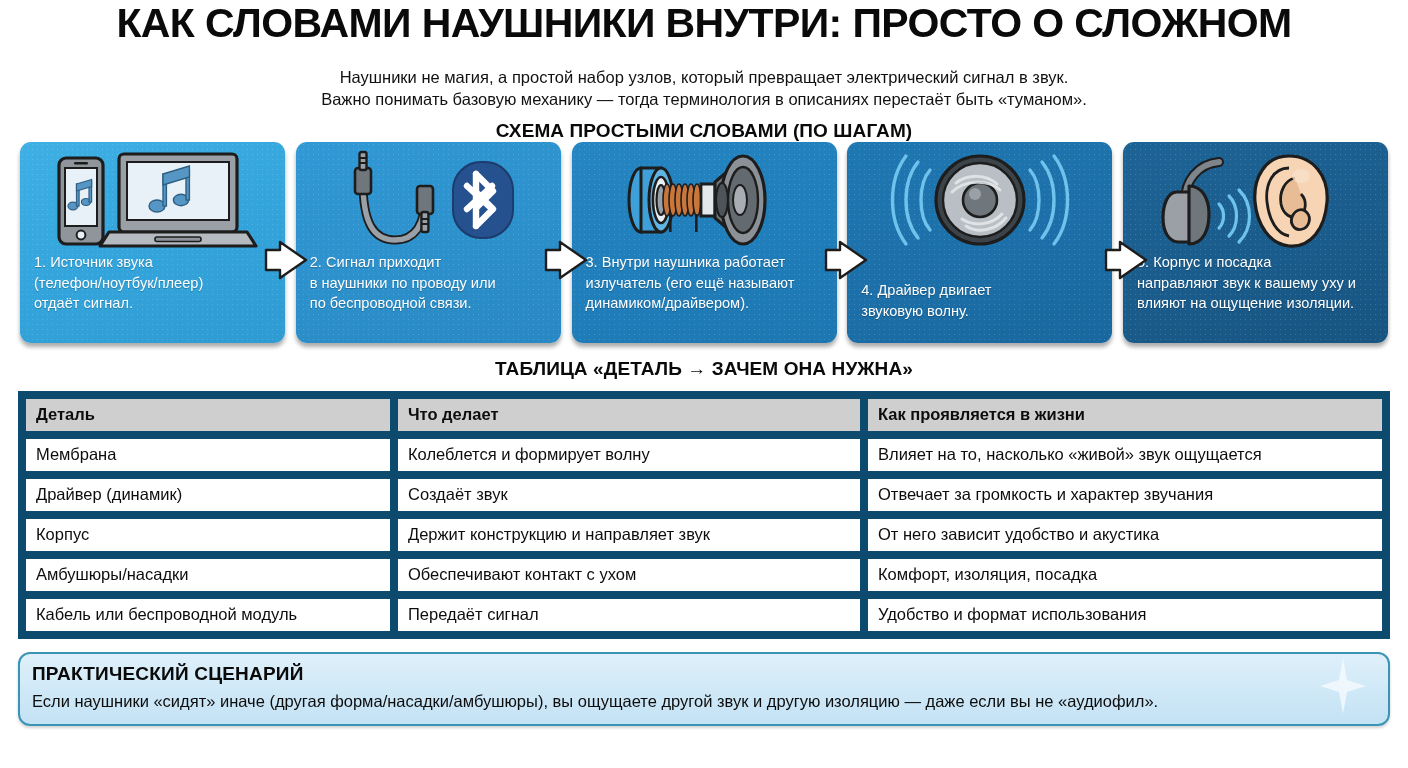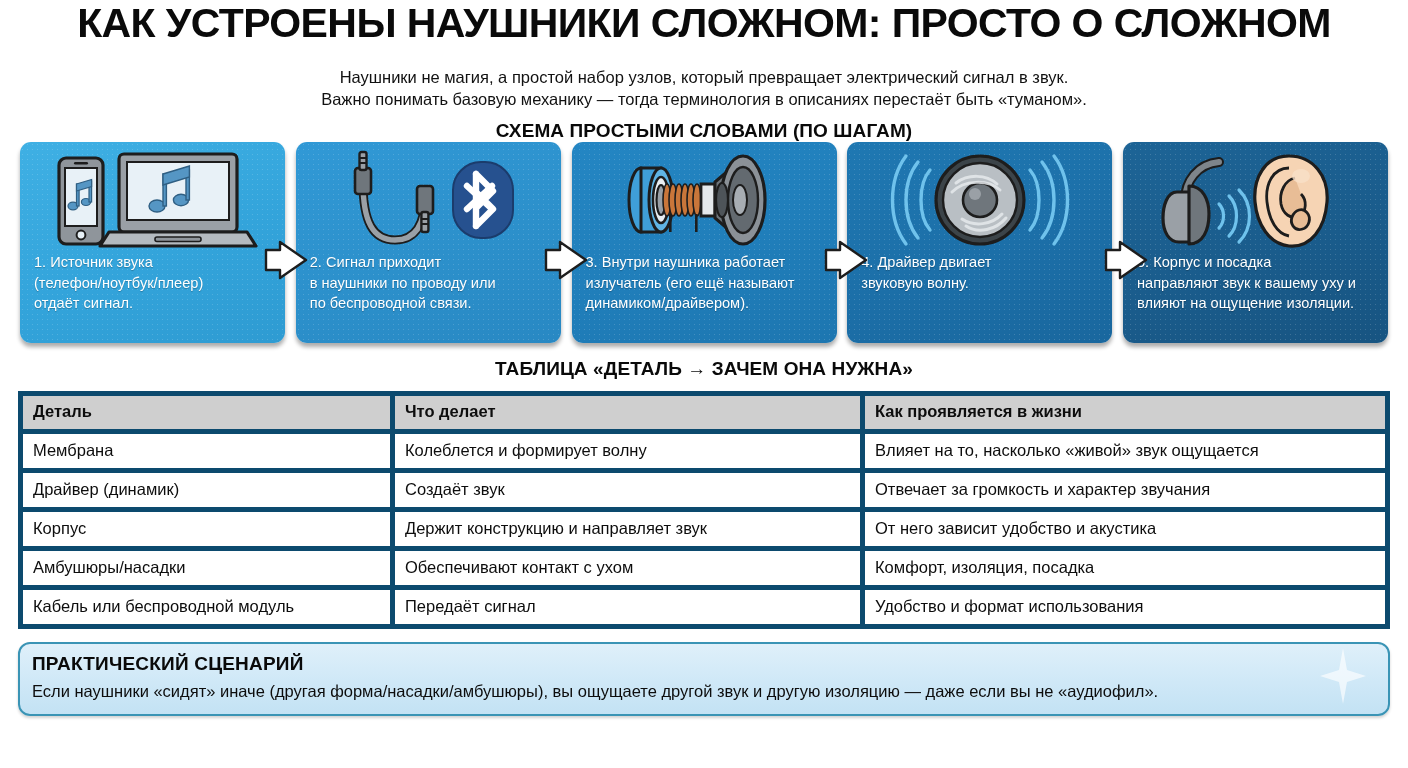--- a/index.html
+++ b/index.html
@@ -108,21 +108,21 @@
 
   
   .table-wrap { padding: 0 18px; margin-top: 11px; }
 
   table {
     width: 100%;
     border-collapse: collapse;
     table-layout: fixed;
   }
   table th, table td {
-    border: 5px solid #0c4a6e;
+    border: 8px solid #0c4a6e;
     padding: 6px 10px 7px 10px;
     text-align: left;
     font-size: 16.5px;
     color: #0d0d0d;
     height: 39px;
     vertical-align: middle;
     overflow: hidden;
     white-space: nowrap;
   }
   table th {
@@ -172,21 +172,21 @@
     width: 46px;
     height: 56px;
     opacity: 0.85;
     pointer-events: none;
   }
 </style>
 </head>
 <body>
 
 <div class="header">
-  <div class="main-title">КАК УСТРОЕНЫ НАУШНИКИ СЛОЖНОМ: ПРОСТО О СЛОЖНОМ</div>
+  <div class="main-title">КАК СЛОВАМИ НАУШНИКИ ВНУТРИ: ПРОСТО О СЛОЖНОМ</div>
   <div class="subtitle">
     <div>Наушники не магия, а простой набор узлов, который превращает электрический сигнал в звук.</div>
     <div>Важно понимать базовую механику — тогда терминология в описаниях перестаёт быть «туманом».</div>
   </div>
 </div>
 
 <div class="section-heading">СХЕМА ПРОСТЫМИ СЛОВАМИ (ПО ШАГАМ)</div>
 
 <div class="steps">
 
@@ -307,21 +307,21 @@
       <div>динамиком/драйвером).</div>
     </div>
   </div>
 
   <div class="arrow" style="left:824px;">
     <svg width="46" height="44" viewBox="0 0 46 44">
       <path d="M2 12 L16 12 L16 4 L42 22 L16 40 L16 32 L2 32 Z" fill="#ffffff" stroke="#1d1d1d" stroke-width="2.4" stroke-linejoin="round"></path>
     </svg>
   </div>
 
-  <div class="step-box" style="background:linear-gradient(160deg,#1F78B2 0%,#1C6FA8 55%,#19679E 100%);">
+  <div class="step-box" style="background:linear-gradient(160deg,#1F78B2 0%,#1C6FA8 55%,#19679E 100%);gap:28px;">
     <div class="step-art">
       <svg width="180" height="104" viewBox="0 0 180 104">
 
         <g fill="none" stroke="#6fc2ec" stroke-width="3.4" stroke-linecap="round">
           <path d="M40 22 C28 36, 28 68, 40 82"></path>
           <path d="M28 14 C12 34, 12 70, 28 90"></path>
           <path d="M16 8 C-2 32, -2 72, 16 96"></path>
         </g>
 
         <g fill="none" stroke="#6fc2ec" stroke-width="3.4" stroke-linecap="round">

